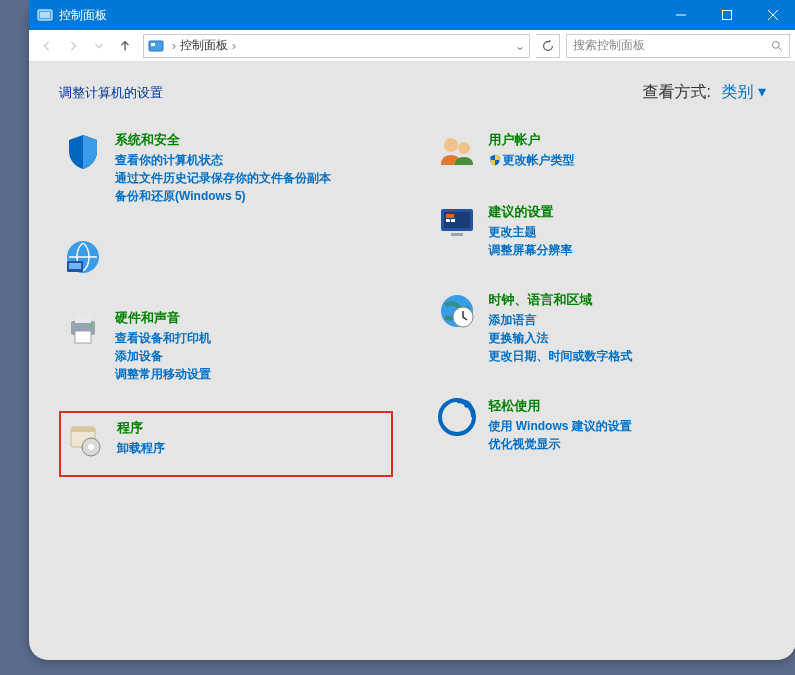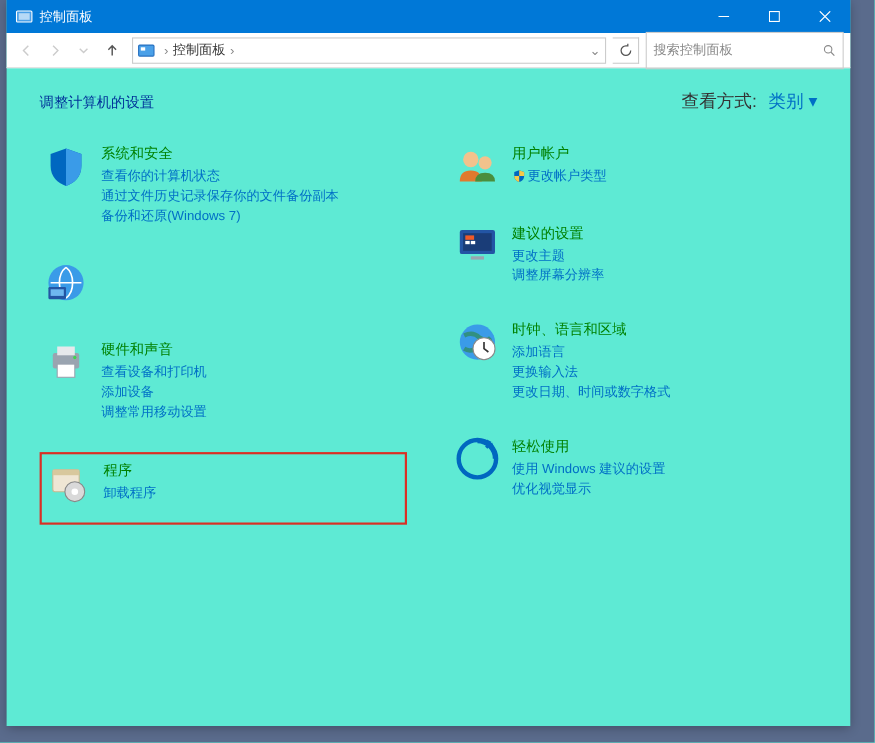--- a/index.html
+++ b/index.html
@@ -1,47 +1,47 @@
 <!DOCTYPE html>
 <html><head>
 <meta charset="utf-8">
 <style>
 * { margin: 0; padding: 0; box-sizing: border-box; font-family: "Microsoft YaHei", "Segoe UI", sans-serif; }
 body { width: 795px; height: 675px; background: #5a6b8c; position: relative; }
-.window { position: absolute; top: 0; left: 6px; width: 767px; height: 660px; background: #5eead4; box-shadow: 0 2px 10px rgba(0,0,0,.3); }
+.window { position: absolute; top: 0; left: 29px; width: 767px; height: 660px; background: #e5e5e5; box-shadow: 0 2px 10px rgba(0,0,0,.3); border-radius: 19px; }
 .titlebar { height: 30px; background: #0078d7; color: #fff; display: flex; align-items: center; padding-left: 8px; }
 .titlebar .icon { width: 16px; height: 16px; margin-right: 6px; }
 .titlebar .title { font-size: 12px; flex: 1; }
 .winbtns { display: flex; height: 100%; }
 .winbtn { width: 46px; height: 100%; display: flex; align-items: center; justify-content: center; cursor: pointer; }
 .winbtn svg { stroke: #fff; fill: none; }
 .navbar { height: 32px; background: #fff; border-bottom: 1px solid #e0e0e0; display: flex; align-items: center; padding: 0 6px; gap: 2px; }
 .navbtn { width: 24px; height: 24px; display: flex; align-items: center; justify-content: center; color: #888; cursor: pointer; }
 .navbtn.disabled { color: #ccc; }
 .navbtn svg { width: 14px; height: 14px; }
 .addrbar { flex: 1; height: 24px; border: 1px solid #ccc; display: flex; align-items: center; margin: 0 4px; font-size: 12px; }
 .addrbar .cp-icon { width: 16px; height: 16px; margin: 0 4px; }
 .addrbar .sep { color: #888; margin: 0 4px; }
 .addrbar .crumbtxt { color: #333; }
 .addrbar .spacer { flex: 1; }
 .addrbar .chev { width: 18px; text-align: center; color: #888; }
 .refreshbtn { width: 24px; height: 24px; border: 1px solid #ccc; border-left: none; display: flex; align-items: center; justify-content: center; }
-.searchbox { width: 180px; height: 24px; border: 1px solid #ccc; display: flex; align-items: center; padding: 16px 6px; margin-left: 4px; font-size: 12px; color: #888; }
+.searchbox { width: 224px; height: 24px; border: 1px solid #ccc; display: flex; align-items: center; padding: 6px 6px; margin-left: 4px; font-size: 12px; color: #888; }
 .searchbox .ph { flex: 1; }
 .content { padding: 20px 30px; }
 .header-row { display: flex; align-items: center; margin-bottom: 24px; }
 .page-title { color: #003399; font-size: 13px; flex: 1; }
 .viewby { font-size: 16px; color: #333; }
 .viewby .val { color: #006fc6; margin-left: 6px; }
 .cols { display: flex; gap: 40px; }
 .col { flex: 1; }
 .category { display: flex; margin-bottom: 24px; padding: 4px; }
 .category.highlight { border: 2px solid #d93025; padding: 6px 4px 16px 4px; }
 .cat-icon { width: 40px; height: 40px; margin-right: 12px; flex-shrink: 0; }
-.cat-text { flex: 1; }
+.cat-text { flex: 1; font-weight: bold; }
 .cat-title { color: #008000; font-size: 13px; margin-bottom: 2px; cursor: pointer; }
 .cat-link { color: #006fc6; font-size: 12px; line-height: 18px; display: block; cursor: pointer; }
 </style>
 </head>
 <body>
 
 <div class="window">
 
   <div class="titlebar">
     <svg class="icon" viewBox="0 0 16 16">
@@ -129,21 +129,21 @@
 
         <div class="category">
           <svg class="cat-icon" viewBox="0 0 40 40">
               <path d="M20 4 L34 9 V20 C34 30 27 36 20 38 C13 36 6 30 6 20 V9 Z" fill="#0067c0"></path>
               <path d="M20 4 L34 9 V20 C34 30 27 36 20 38 V4 Z" fill="#3a9be8"></path>
             </svg>
           <div class="cat-text">
             <div class="cat-title">系统和安全</div>
             <span class="cat-link">查看你的计算机状态</span>
             <span class="cat-link">通过文件历史记录保存你的文件备份副本</span>
-            <span class="cat-link">备份和还原(Windows 7)</span>
+            <span class="cat-link">备份和还原(Windows 5)</span>
           </div>
         </div>
 
         <div class="category">
           <svg class="cat-icon" viewBox="0 0 40 40">
               <circle cx="20" cy="20" r="16" fill="#3a9be8"></circle>
               <path d="M6 20 H34 M20 6 C12 12 12 28 20 34 M20 6 C28 12 28 28 20 34" stroke="#fff" fill="none" stroke-width="1.5"></path>
               <rect x="4" y="24" width="16" height="11" rx="1" fill="#2355a4"></rect>
               <rect x="6" y="26" width="12" height="6" fill="#6eb7f0"></rect>
             </svg>

